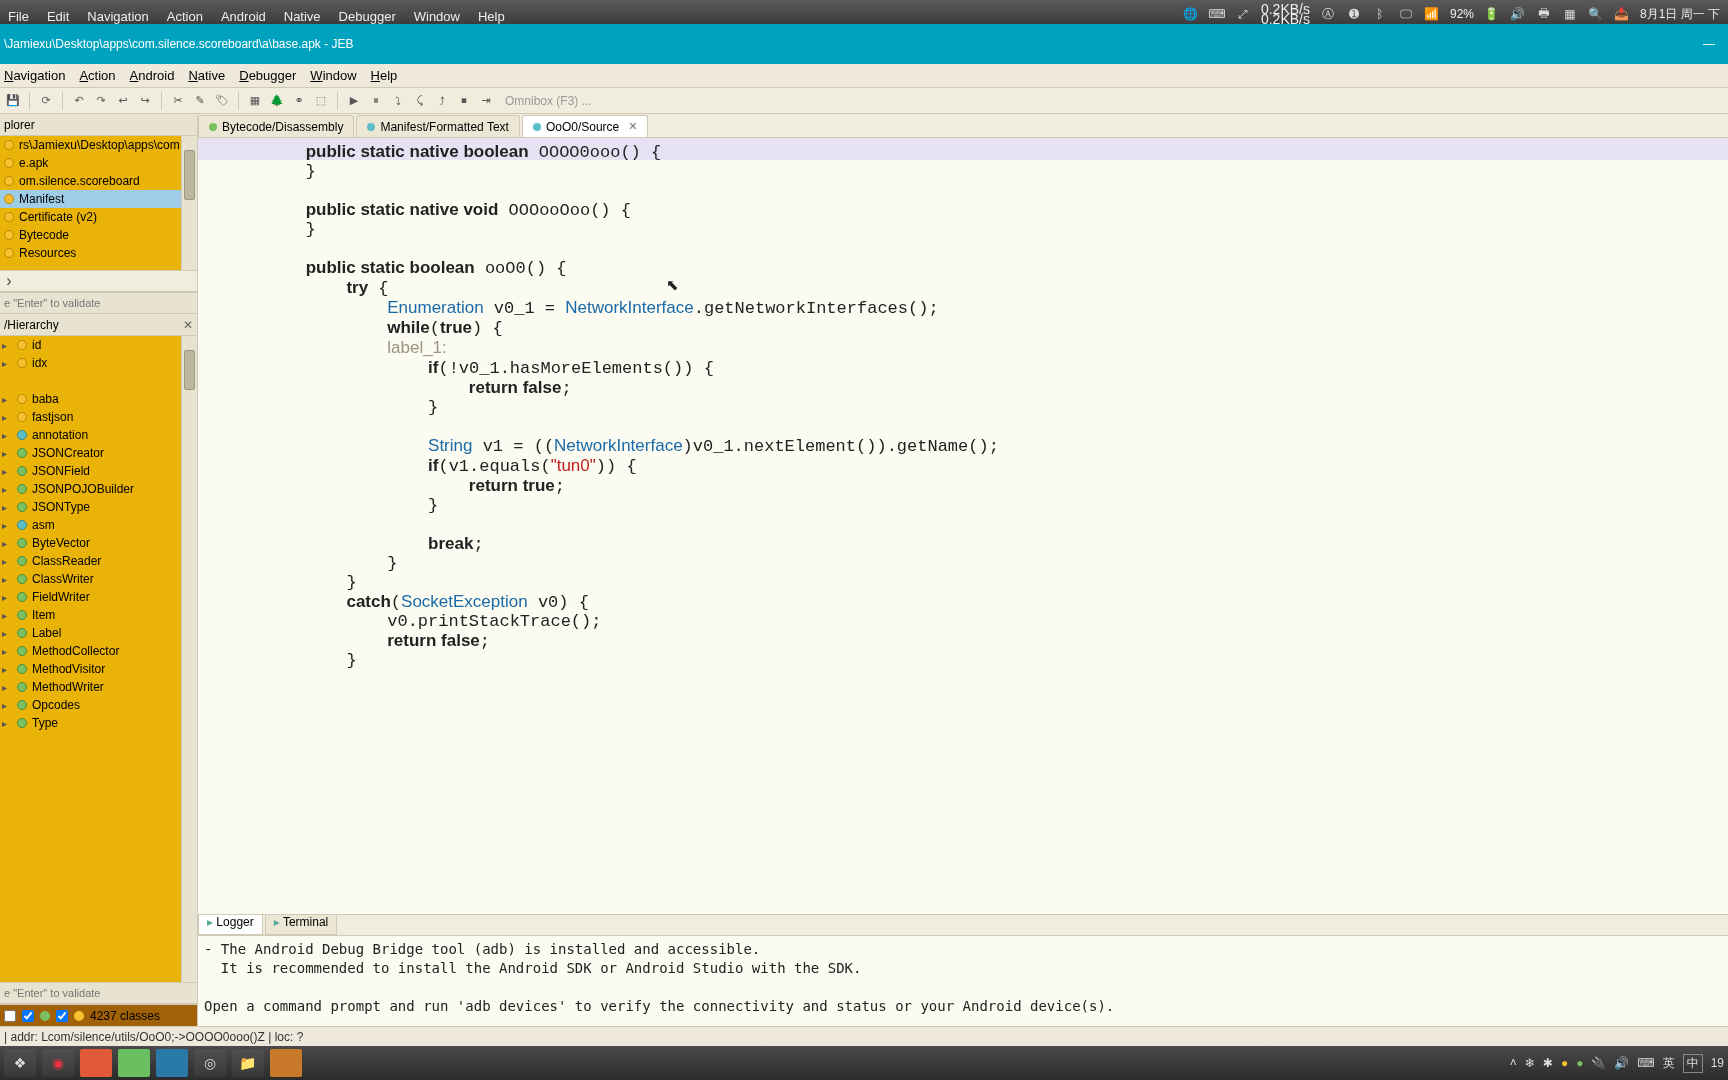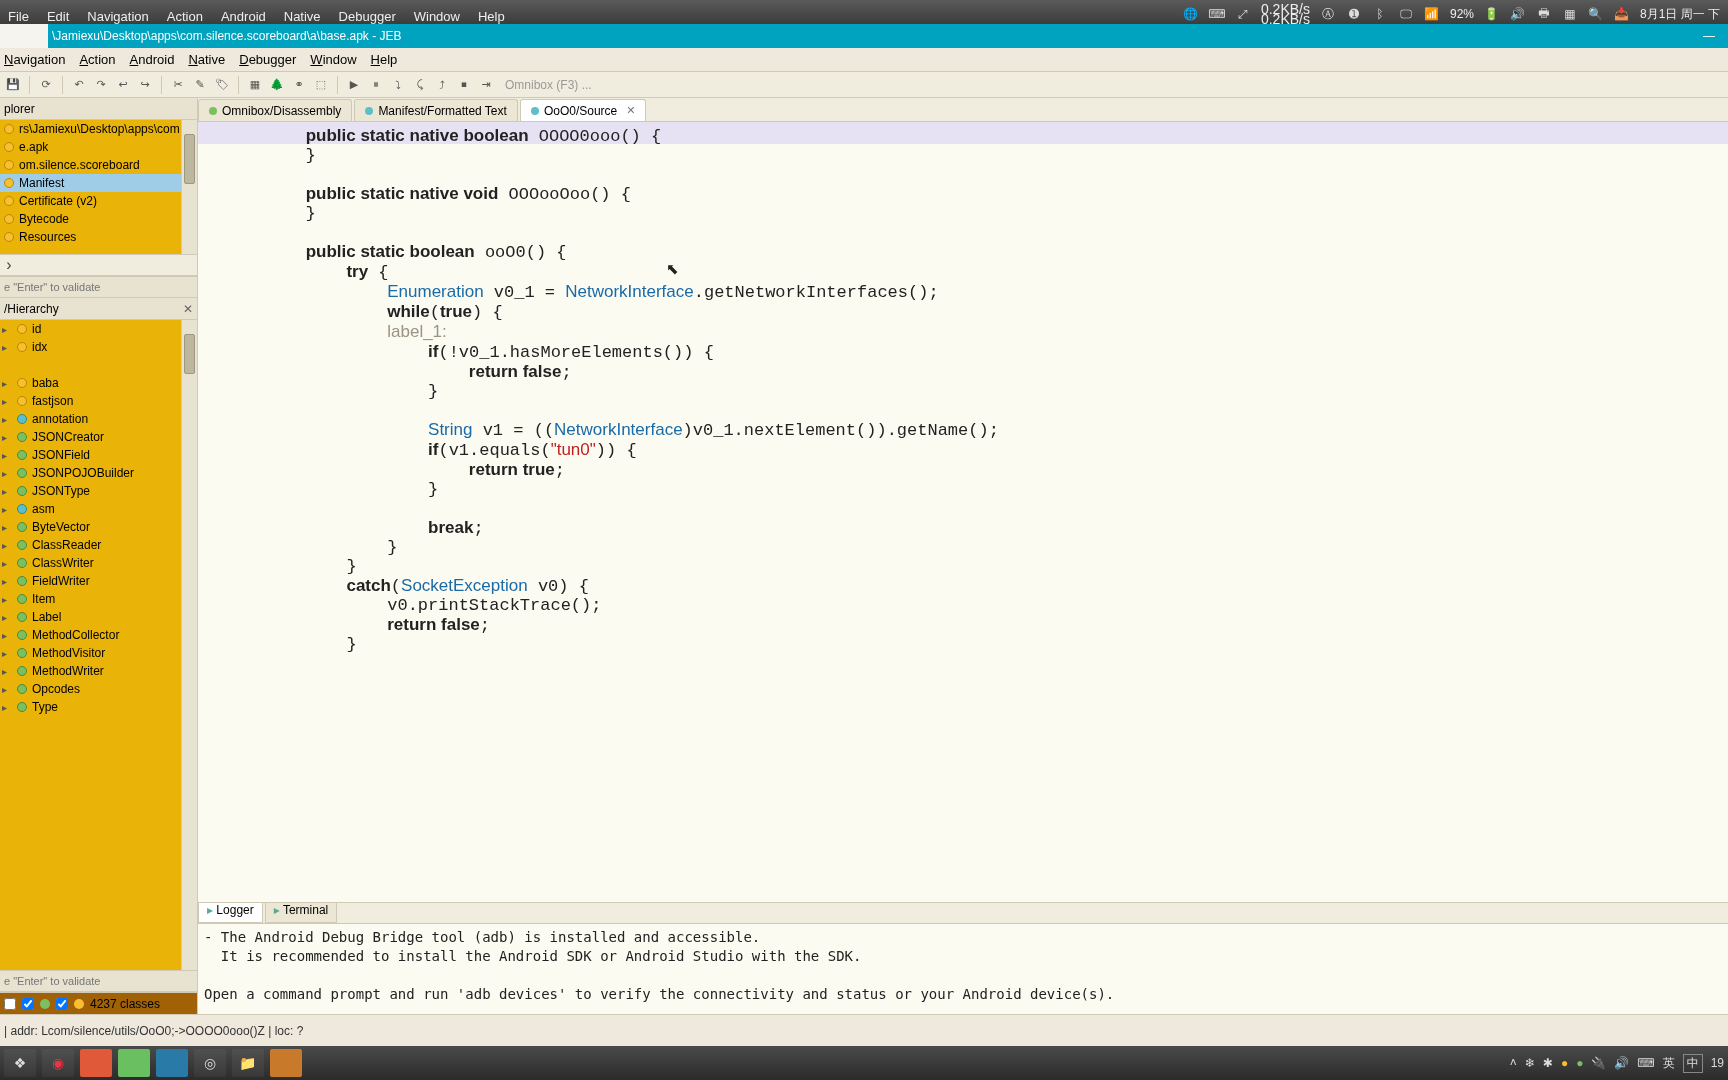--- a/index.html
+++ b/index.html
@@ -8,21 +8,21 @@
 
 .sys-menubar { height: 24px; background: linear-gradient(#5a5a5a,#3c3c3c); color: #eee; display: flex; align-items: flex-end; padding: 0 8px; font-size: 13px; }
 .sys-menubar .menu-left { display: flex; gap: 18px; }
 .sys-menubar .menu-item { cursor: default; }
 .sys-menubar .spacer { flex: 1; }
 .sys-tray { display: flex; align-items: center; gap: 10px; font-size: 12px; }
 .sys-tray .net-speed { font-size: 14px; line-height: 10px; text-align: right; }
 .sys-tray .tray-ico { width: 16px; height: 16px; display: inline-flex; align-items: center; justify-content: center; fill: #ddd; color: #ddd; }
 
 
-.titlebar { height: 24px; background: #00a3bf; color: #fff; display: flex; align-items: center; padding-left: 4px; font-size: 12px; margin-left: 48px; }
+.titlebar { height: 40px; background: #00a3bf; color: #fff; display: flex; align-items: center; padding-left: 4px; font-size: 12px; }
 .titlebar .min-btn { margin-left: auto; margin-right: 6px; width: 26px; text-align: center; }
 
 
 .app-menubar { height: 24px; background: #eee9dc; display: flex; align-items: center; gap: 14px; padding-left: 4px; font-size: 13px; border-bottom: 1px solid #cfc9b6; }
 .app-menubar span u { text-decoration: underline; }
 
 
 .toolbar { height: 26px; background: #f1edde; display: flex; align-items: center; gap: 4px; padding: 0 4px; border-bottom: 1px solid #cfc9b6; }
 .toolbar .tb { width: 18px; height: 18px; border: 1px solid transparent; display: inline-flex; align-items: center; justify-content: center; font-size: 11px; color: #555; }
 .toolbar .sep { width: 1px; height: 18px; background: #cfc9b6; margin: 0 3px; }
@@ -70,21 +70,21 @@
 .label { color: #9a9480; }
 .cursor-img { position: absolute; left: 468px; top: 138px; font-size: 15px; color: #222; }
 
 .bottom-tabs { height: 22px; display: flex; align-items: flex-end; background: #f1edde; border-top: 1px solid #cfc9b6; font-size: 12px; }
 .btab { height: 20px; padding: 0 8px; border: 1px solid #cfc9b6; border-top: none; background: #ece7d4; margin-right: 2px; }
 .btab.active { background: #fff; }
 
 .log-tabs { height: 22px; display: flex; align-items: flex-end; background: #f1edde; border-top: 1px solid #cfc9b6; border-bottom: 1px solid #cfc9b6; font-size: 12px; }
 .log-area { height: 90px; background: #fcfbf2; font-family: Consolas, monospace; font-size: 14px; line-height: 19px; padding: 4px 6px; color: #222; white-space: pre; overflow: hidden; }
 
-.statusbar { height: 32px; background: #eee9dc; border-top: 1px solid #cfc9b6; display: flex; align-items: center; font-size: 12px; padding: 0 4px; color: #333; }
+.statusbar { height: 20px; background: #eee9dc; border-top: 1px solid #cfc9b6; display: flex; align-items: center; font-size: 12px; padding: 0 4px; color: #333; }
 
 
 .taskbar { height: 34px; background: linear-gradient(#4a4a4a,#2b2b2b); display: flex; align-items: center; padding: 0 4px; gap: 6px; }
 .taskbar .tb-btn { width: 32px; height: 28px; background: rgba(255,255,255,0.05); border-radius: 2px; display: flex; align-items: center; justify-content: center; color: #ddd; font-size: 14px; }
 .taskbar .tb-right { margin-left: auto; display: flex; align-items: center; gap: 8px; color: #ddd; font-size: 12px; }
 
 
 .class-count { height: 22px; display: flex; align-items: center; gap: 6px; padding: 0 4px; font-size: 12px; background: #a16207; border-top: 1px solid #cfc9b6; }
 .class-count input[type=checkbox]{ width:12px; height:12px; }
 .dot-g { width:10px; height:10px; border-radius:50%; background:#7bc060; }
@@ -349,21 +349,21 @@
       <input type="checkbox" checked="" style="">
       <span class="dot-y"></span>
       <span>4237 classes</span>
     </div>
   </div>
 
   <div class="right-col">
     <div class="tabs" id="editor-tabs">
         <div class="tab">
           <span class="dot" style="background:#7bc060"></span>
-          <span>Omnibox/Disassembly</span>
+          <span>Bytecode/Disassembly</span>
         </div>
         <div class="tab">
           <span class="dot" style="background:#5dc0c8"></span>
           <span>Manifest/Formatted Text</span>
         </div>
         <div class="tab active">
           <span class="dot" style="background:#5dc0c8"></span>
           <span>OoO0/Source</span>
           <span class="close-x">✕</span>
         </div>

